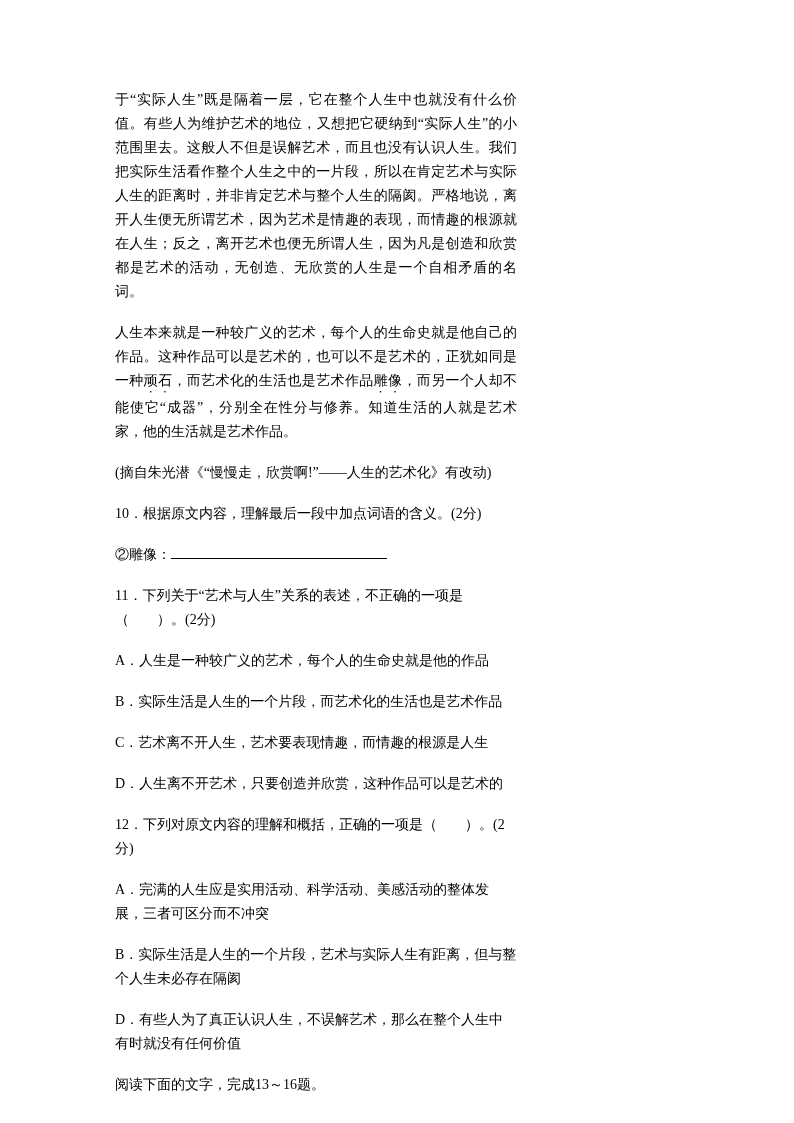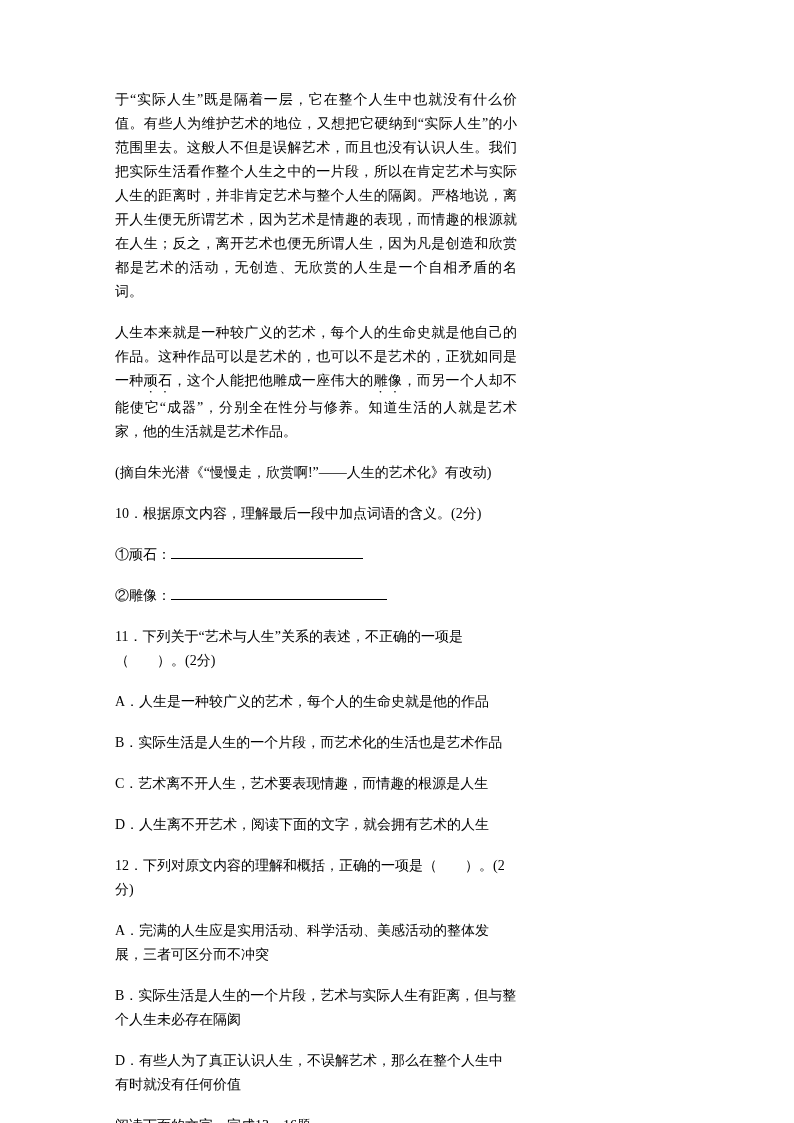--- a/index.html
+++ b/index.html
@@ -42,36 +42,35 @@
   .u1 { width: 192px; }
   .u2 { width: 216px; }
 </style>
 </head>
 <body>
 
 <div class="page">
 
   <p class="justify">于“实际人生”既是隔着一层，它在整个人生中也就没有什么价值。有些人为维护艺术的地位，又想把它硬纳到“实际人生”的小范围里去。这般人不但是误解艺术，而且也没有认识人生。我们把实际生活看作整个人生之中的一片段，所以在肯定艺术与实际人生的距离时，并非肯定艺术与整个人生的隔阂。严格地说，离开人生便无所谓艺术，因为艺术是情趣的表现，而情趣的根源就在人生；反之，离开艺术也便无所谓人生，因为凡是创造和欣赏都是艺术的活动，无创造、无欣赏的人生是一个自相矛盾的名词。</p>
 
-  <p class="justify"><span>人生本来就是一种较广义的艺术，每个人的生命史就是他自己的作品。这种作品可以是艺术的，也可以不是艺术的，正犹如同是一种</span><span class="dotted">顽石</span><span>，这个人能把他雕成一座伟大的</span><span class="dotted">雕像</span><span>，而另一个人却不能使它“成器”，分别全在性分与修养。知道生活的人就是艺术家，他的生活就是艺术作品。</span></p>
+  <p class="justify"><span>人生本来就是一种较广义的艺术，每个人的生命史就是他自己的作品。这种作品可以是艺术的，也可以不是艺术的，正犹如同是一种</span><span class="dotted">顽石</span><span>，而艺术化的生活也是艺术作品</span><span class="dotted">雕像</span><span>，而另一个人却不能使它“成器”，分别全在性分与修养。知道生活的人就是艺术家，他的生活就是艺术作品。</span></p>
 
   <p>(摘自朱光潜《“慢慢走，欣赏啊!”——人生的艺术化》有改动)</p>
 
   <p>10．根据原文内容，理解最后一段中加点词语的含义。(2分)</p>
 
-  <p><span>①顽石：</span><span class="underline u1"></span></p>
 
   <p><span>②雕像：</span><span class="underline u2"></span></p>
 
   <p>11．下列关于“艺术与人生”关系的表述，不正确的一项是（　　）。(2分)</p>
 
   <p>A．人生是一种较广义的艺术，每个人的生命史就是他的作品</p>
   <p>B．实际生活是人生的一个片段，而艺术化的生活也是艺术作品</p>
   <p>C．艺术离不开人生，艺术要表现情趣，而情趣的根源是人生</p>
-  <p>D．人生离不开艺术，阅读下面的文字，就会拥有艺术的人生</p>
+  <p>D．人生离不开艺术，只要创造并欣赏，这种作品可以是艺术的</p>
 
   <p>12．下列对原文内容的理解和概括，正确的一项是（　　）。(2分)</p>
 
   <p>A．完满的人生应是实用活动、科学活动、美感活动的整体发展，三者可区分而不冲突</p>
   <p>B．实际生活是人生的一个片段，艺术与实际人生有距离，但与整个人生未必存在隔阂</p>
   <p>D．有些人为了真正认识人生，不误解艺术，那么在整个人生中有时就没有任何价值</p>
 
   <p>阅读下面的文字，完成13～16题。</p>
 
 

